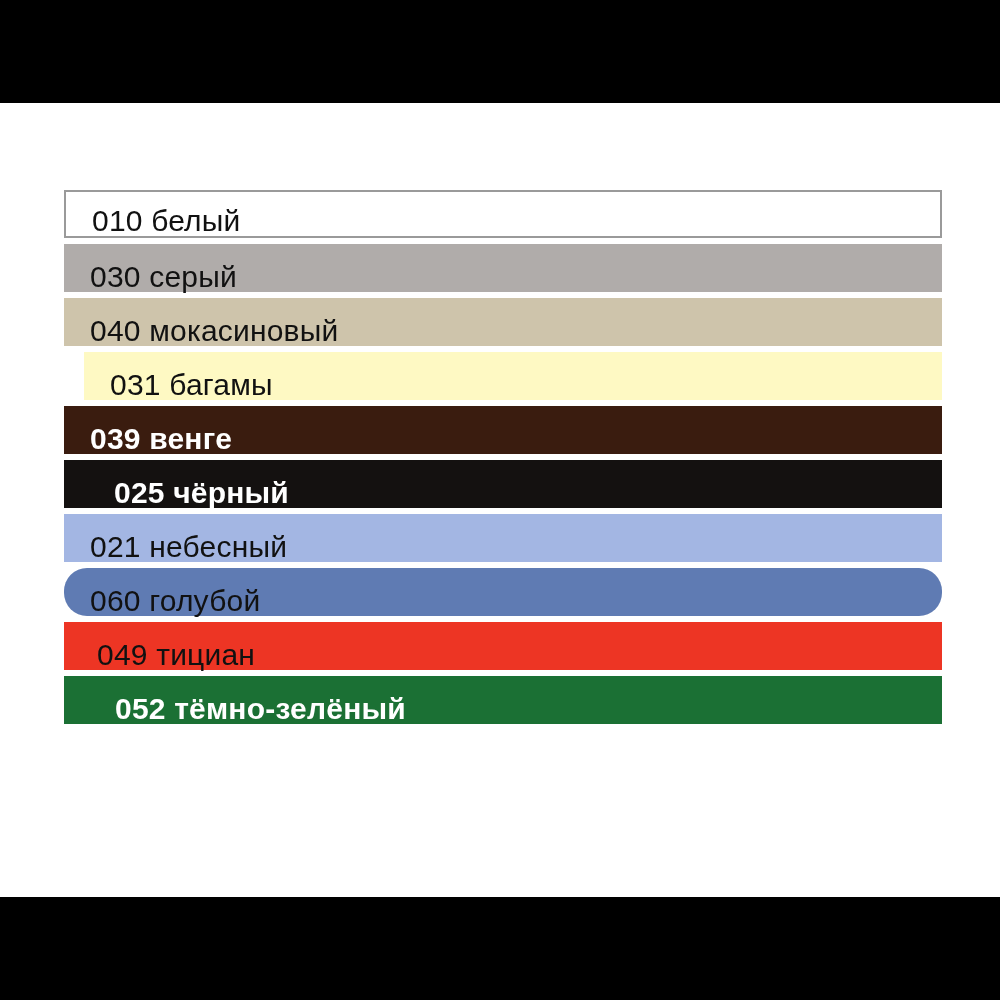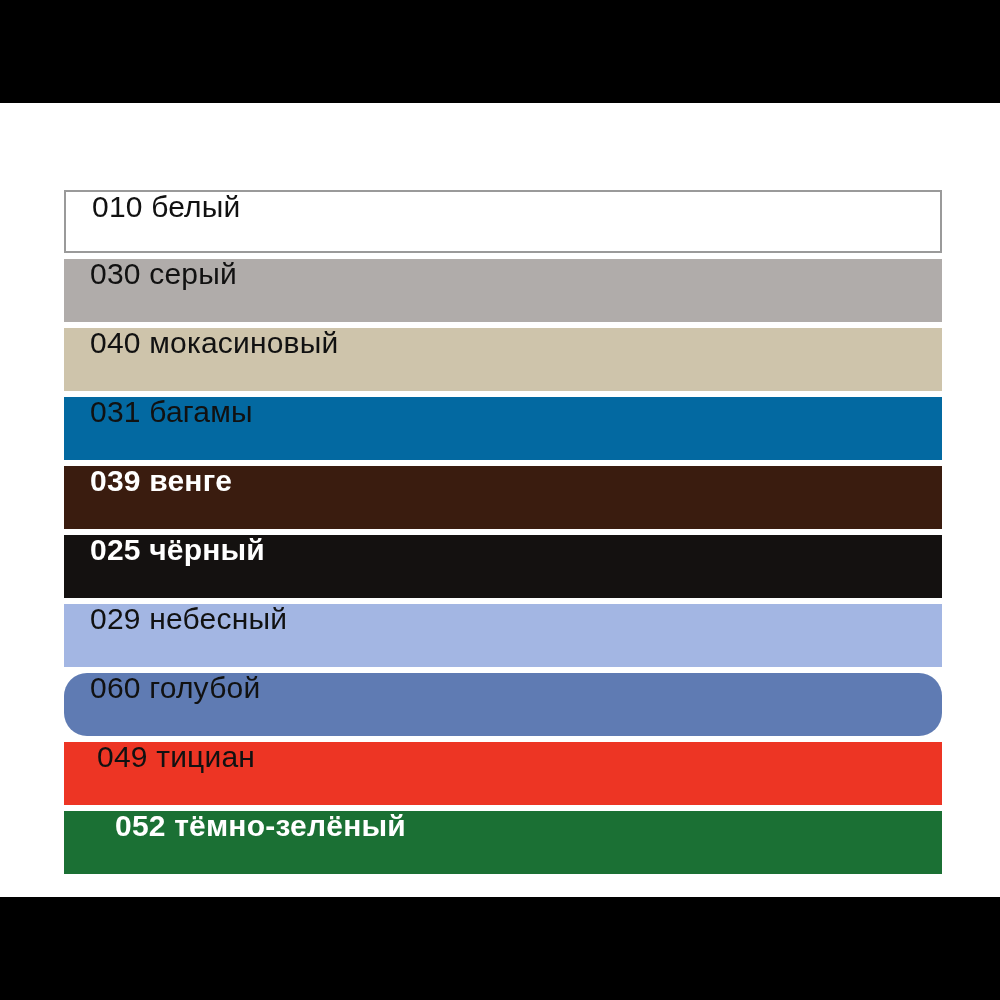--- a/index.html
+++ b/index.html
@@ -31,24 +31,24 @@
   #swatch-list {
     position: absolute;
     left: 64px;
     top: 190px;
     width: 878px;
   }
 
   .swatch-row {
     position: relative;
     box-sizing: border-box;
-    height: 63px;
+    height: 48px;
     margin-bottom: 6px;
     display: flex;
-    align-items: flex-start;
+    align-items: flex-end;
   }
   .swatch-row:last-child { margin-bottom: 0; padding-left: 25px; }
 
   .swatch-row.outlined {
     border: 2px solid #9a9a9a;
   }
 
   .swatch-label {
     padding-left: 26px;
     font-size: 30px;
@@ -69,31 +69,31 @@
   <div id="swatch-list">
       <div class="swatch-row dark-text outlined" style="background: rgb(255, 255, 255);">
         <span class="swatch-label">010 белый</span>
       </div>
       <div class="swatch-row dark-text" style="background: rgb(176, 172, 170);">
         <span class="swatch-label">030 серый</span>
       </div>
       <div class="swatch-row dark-text" style="background: rgb(206, 196, 171);">
         <span class="swatch-label">040 мокасиновый</span>
       </div>
-      <div class="swatch-row dark-text" style="background: #0369a1;">
+      <div class="swatch-row dark-text" style="background: #fef9c3; margin-left: 20px;">
         <span class="swatch-label">031 багамы</span>
       </div>
       <div class="swatch-row light-text" style="background: rgb(58, 28, 15);">
         <span class="swatch-label">039 венге</span>
       </div>
-      <div class="swatch-row light-text" style="background: rgb(20, 17, 16);">
+      <div class="swatch-row light-text" style="background: rgb(20, 17, 16); padding-left: 24px;">
         <span class="swatch-label">025 чёрный</span>
       </div>
       <div class="swatch-row dark-text" style="background: rgb(163, 182, 227);">
-        <span class="swatch-label">029 небесный</span>
+        <span class="swatch-label">021 небесный</span>
       </div>
       <div class="swatch-row dark-text" style="background: rgb(95, 123, 179); border-radius: 23px;">
         <span class="swatch-label">060 голубой</span>
       </div>
       <div class="swatch-row dark-text" style="background: rgb(237, 53, 36); padding-left: 7px;">
         <span class="swatch-label">049 тициан</span>
       </div>
       <div class="swatch-row light-text" style="background: rgb(27, 112, 52);">
         <span class="swatch-label">052 тёмно-зелёный</span>
       </div>

